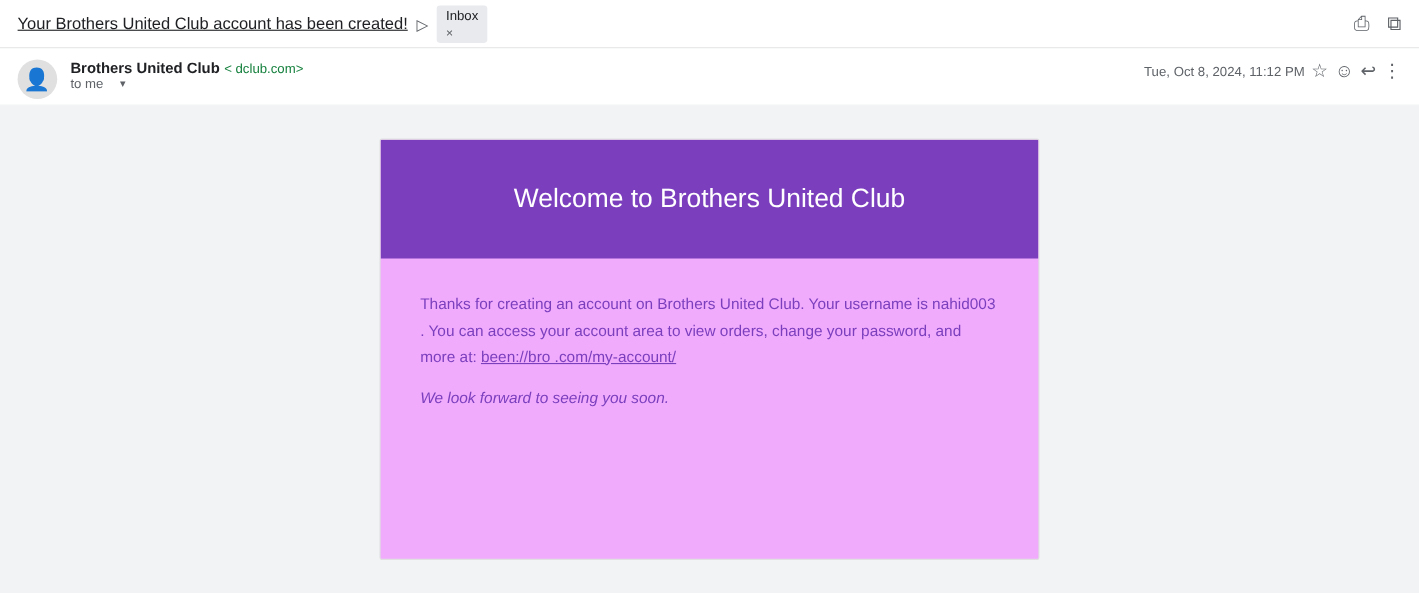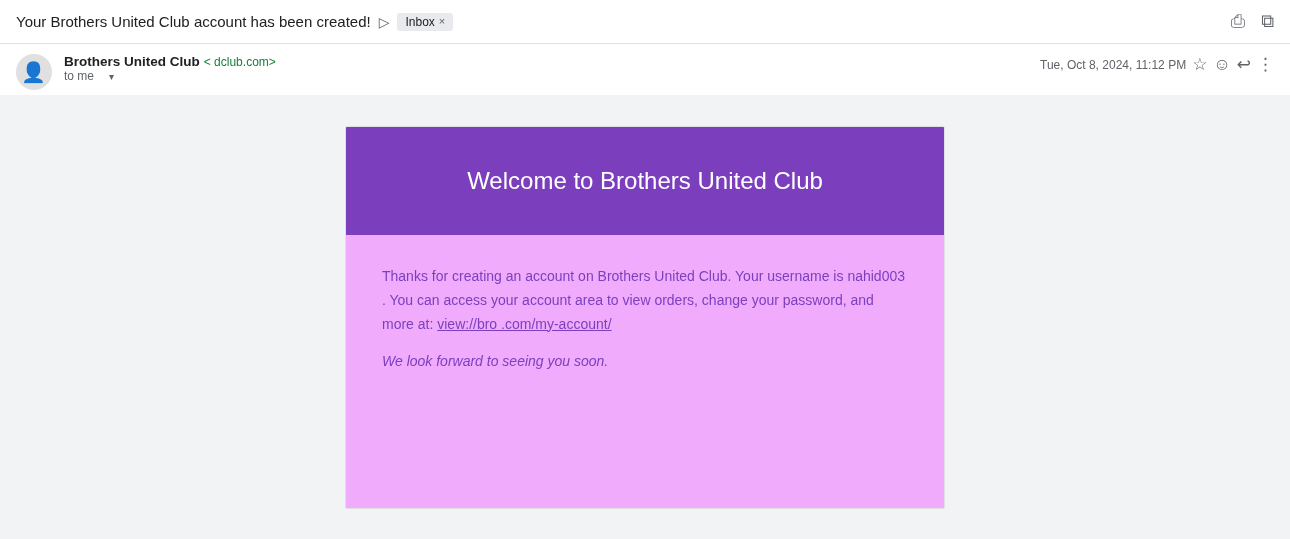--- a/index.html
+++ b/index.html
@@ -26,34 +26,36 @@
     .top-bar-left {
       display: flex;
       align-items: center;
       gap: 8px;
       font-size: 14px;
       color: #202124;
     }
     .subject-text {
       font-weight: 500;
       font-size: 15px;
+      text-decoration: underline;
     }
     .forward-icon {
       color: #5f6368;
       font-size: 14px;
     }
     .inbox-badge {
       background: #e8eaed;
       color: #202124;
       font-size: 12px;
       padding: 2px 8px;
       border-radius: 3px;
       display: flex;
       align-items: flex-start;
       gap: 4px;
+      flex-direction: column;
     }
     .inbox-badge .close-x {
       cursor: pointer;
       color: #5f6368;
       font-size: 11px;
     }
     .top-bar-right {
       display: flex;
       align-items: center;
       gap: 16px;
@@ -230,18 +232,18 @@
 <div class="email-body-area">
   <div class="email-card">
     <div class="email-header-banner">
       <h1>Welcome to Brothers United Club</h1>
     </div>
     <div class="email-content">
       <p class="body-text">
         <span>Thanks for creating an account on Brothers United Club. Your username is</span>
         <strong>nahid003</strong>
         <span>. You can access your account area to view orders, change your password, and more at:</span>
-        <a href="#">view://bro                .com/my-account/</a>
+        <a href="#">been://bro                .com/my-account/</a>
       </p>
       <p class="closing">We look forward to seeing you soon.</p>
     </div>
   </div>
 </div>
 
 </body></html>

